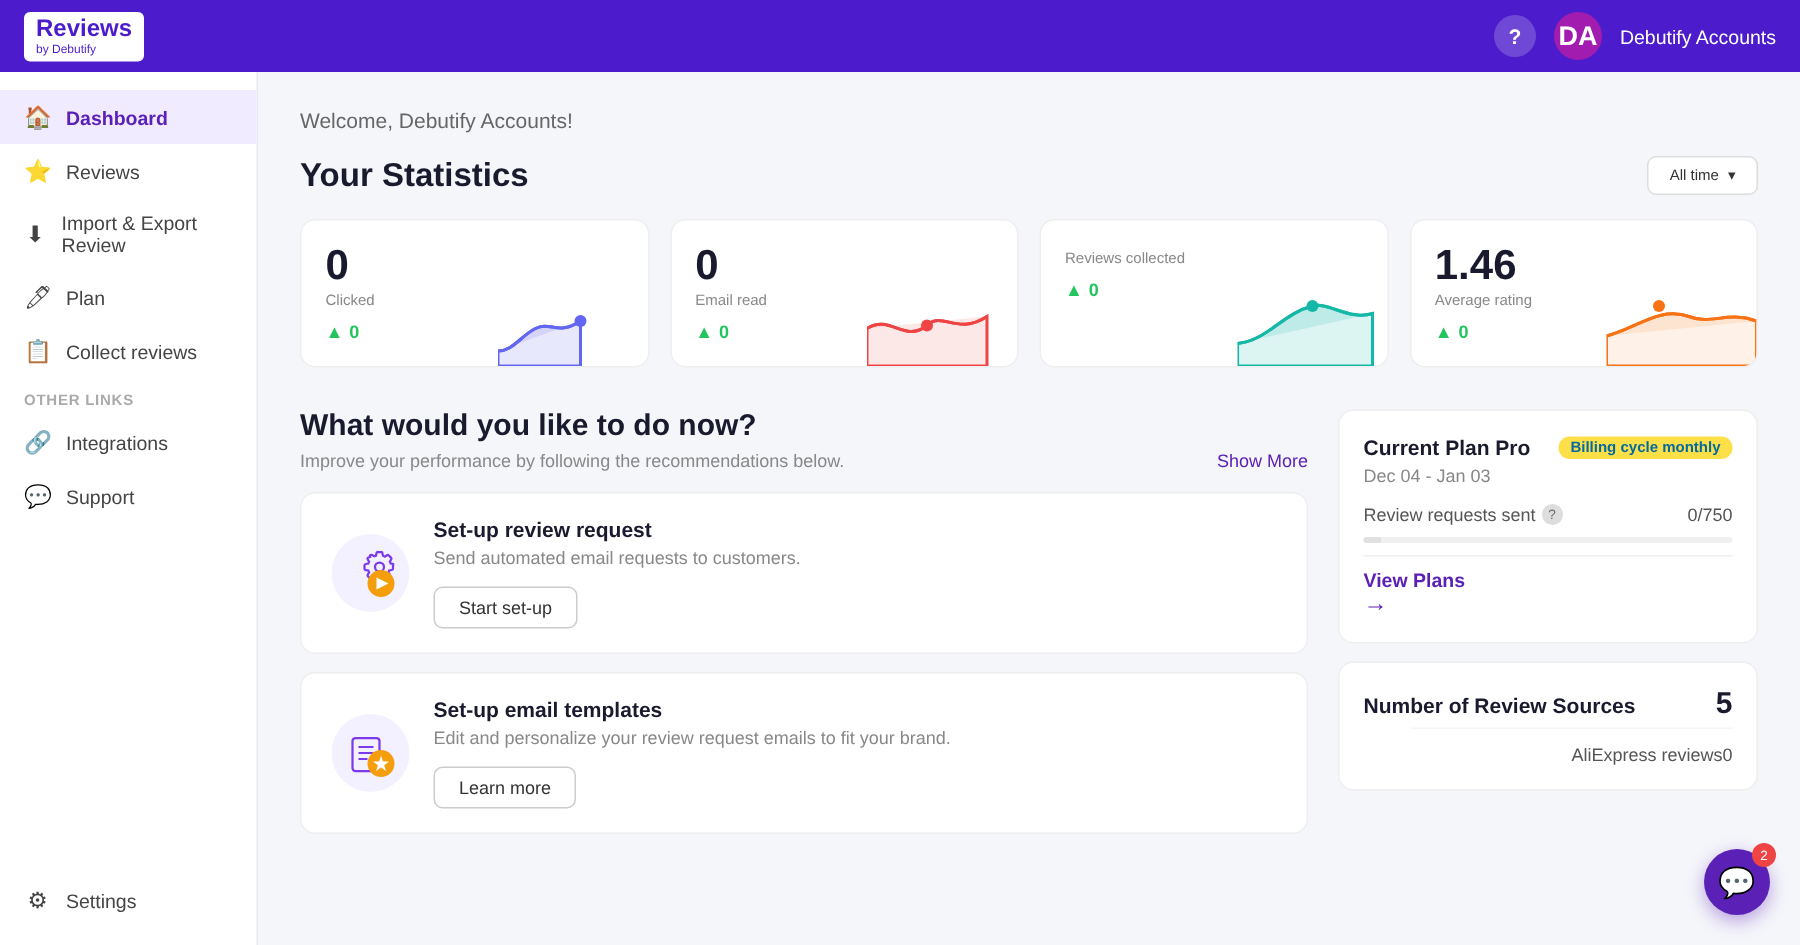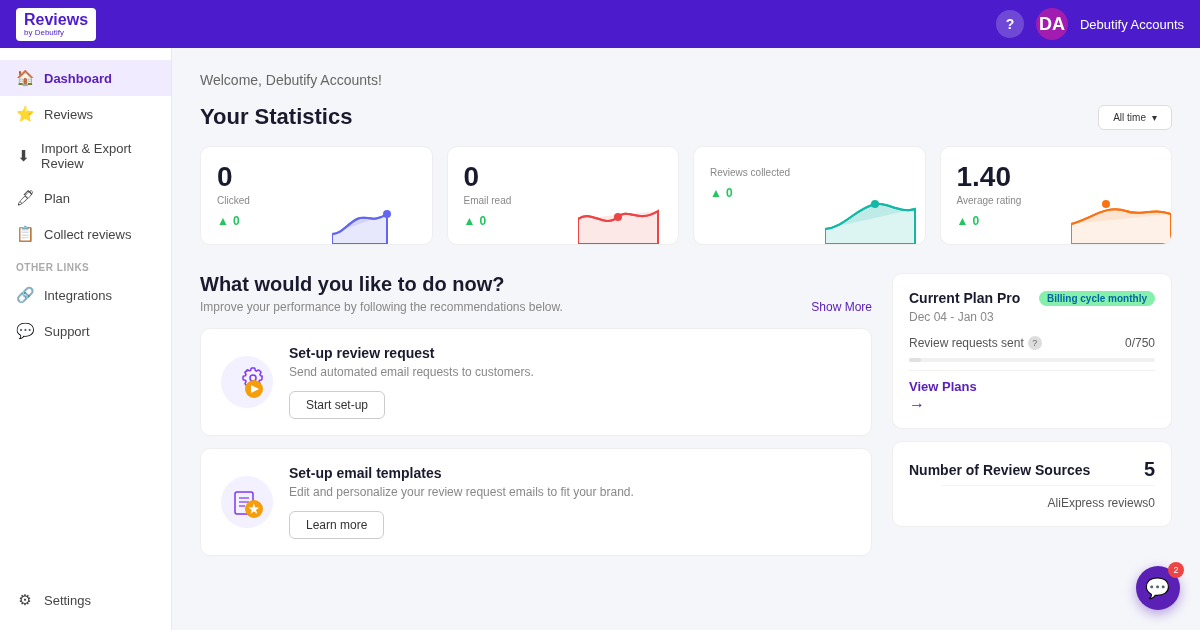--- a/index.html
+++ b/index.html
@@ -137,21 +137,21 @@
     
     .panel-card {
       background: white;
       border: 1px solid #eee;
       border-radius: 10px;
       padding: 16px;
       margin-bottom: 12px;
     }
     .panel-card-header { display: flex; align-items: center; justify-content: space-between; margin-bottom: 4px; }
     .panel-card-title { font-size: 14px; font-weight: 700; color: #1a1a2e; }
-    .badge { background: #86efac; color: #0369a1; font-size: 10px; padding: 2px 8px; border-radius: 20px; font-weight: 600; }
+    .badge { background: #fde047; color: #0369a1; font-size: 10px; padding: 2px 8px; border-radius: 20px; font-weight: 600; }
     .plan-dates { font-size: 12px; color: #888; margin-bottom: 12px; }
     .plan-row { display: flex; align-items: center; justify-content: space-between; font-size: 12px; color: #555; margin-bottom: 8px; }
     .plan-row-label { display: flex; align-items: center; gap: 4px; }
     .info-icon { width: 14px; height: 14px; border-radius: 50%; background: #ddd; display: inline-flex; align-items: center; justify-content: center; font-size: 9px; color: #666; }
     .progress-bar-track { height: 4px; background: #f0f0f0; border-radius: 2px; margin-bottom: 8px; }
     .progress-bar-fill { height: 4px; background: #e0e0e0; border-radius: 2px; width: 5%; }
     .view-plans-row { display: flex; align-items: flex-start; justify-content: space-between; padding-top: 8px; border-top: 1px solid #f0f0f0; flex-direction: column; }
     .view-plans-link { color: #5b21b6; font-size: 13px; font-weight: 600; cursor: pointer; }
     .arrow-icon { color: #5b21b6; font-size: 16px; }
 
@@ -312,21 +312,21 @@
         <div class="stat-chart">
           <svg viewBox="0 0 100 55" preserveAspectRatio="none" width="100" height="55" class="sparkline-teal">
             <path d="M0,40 C20,38 30,20 50,15 C60,12 75,25 90,20 L90,55 L0,55 Z" fill="rgba(20,184,166,0.15)"></path>
             <path d="M0,40 C20,38 30,20 50,15 C60,12 75,25 90,20" fill="none" stroke="#14b8a6" stroke-width="2"></path>
             <circle cx="50" cy="15" r="4" class="dot-teal"></circle>
           </svg>
         </div>
       </div>
 
       <div class="stat-card">
-        <div class="stat-value">1.40</div>
+        <div class="stat-value">1.46</div>
         <div class="stat-label">Average rating</div>
         <div class="stat-change">
           <span>▲</span>
           <span>0</span>
         </div>
         <div class="stat-chart">
           <svg viewBox="0 0 100 55" preserveAspectRatio="none" width="100" height="55" class="sparkline-orange">
             <path d="M0,35 C20,30 35,15 55,22 C70,28 80,18 100,25 L100,55 L0,55 Z" fill="rgba(249,115,22,0.1)"></path>
             <path d="M0,35 C20,30 35,15 55,22 C70,28 80,18 100,25" fill="none" stroke="#f97316" stroke-width="2"></path>
             <circle cx="35" cy="15" r="4" class="dot-orange"></circle>

